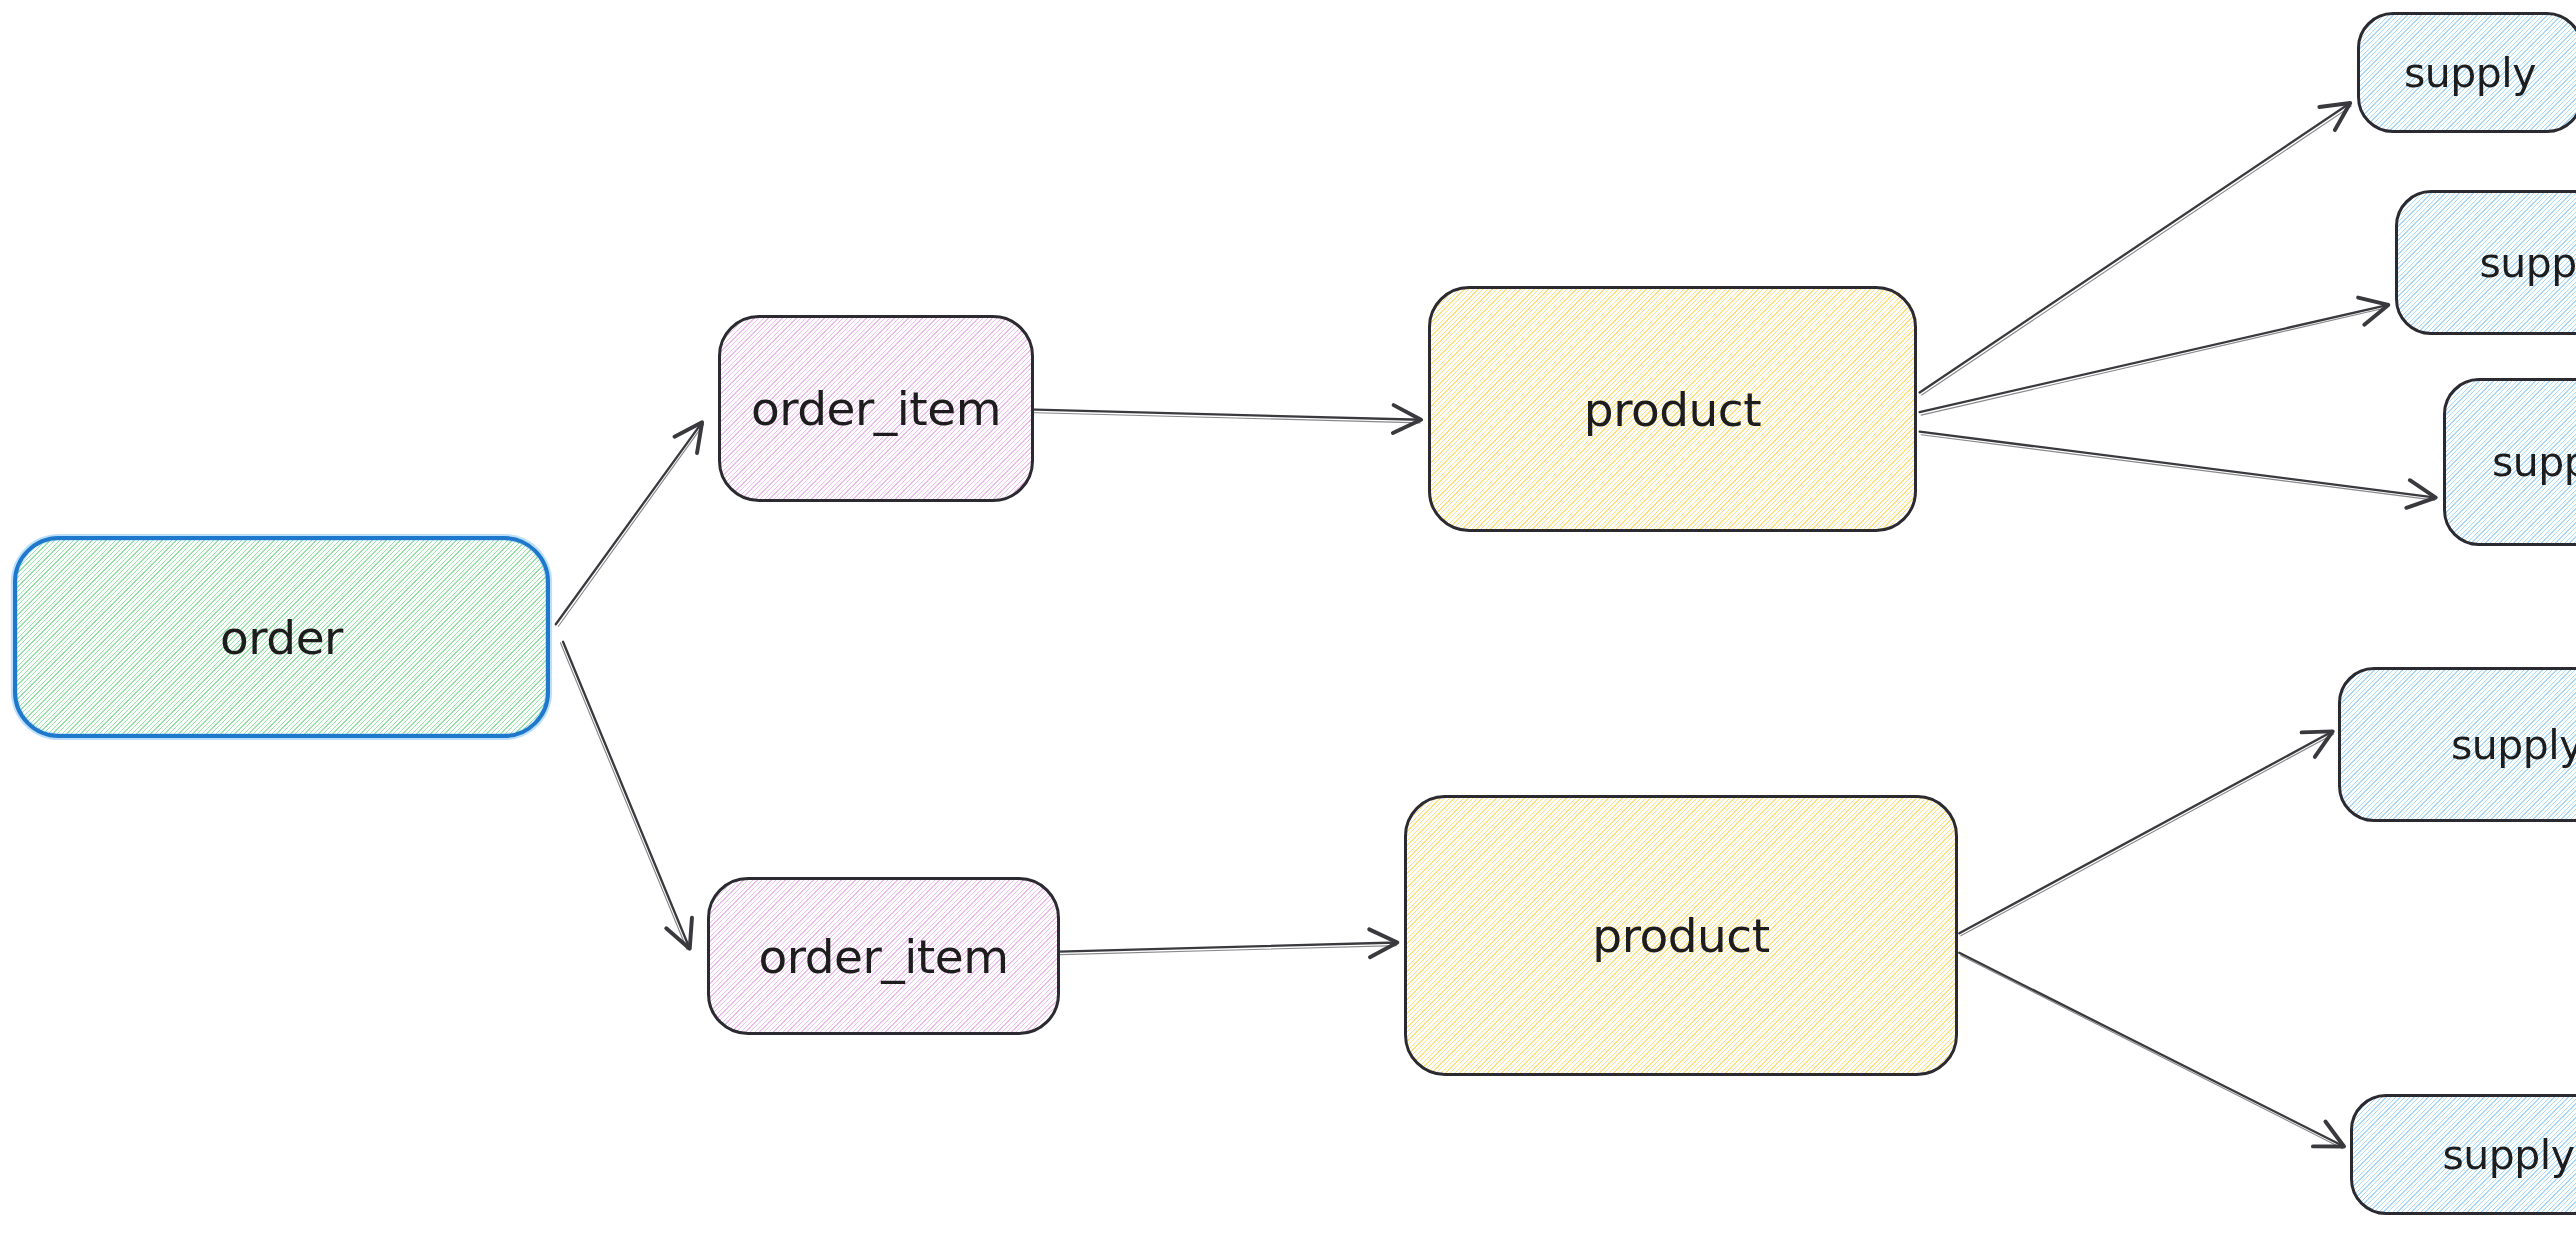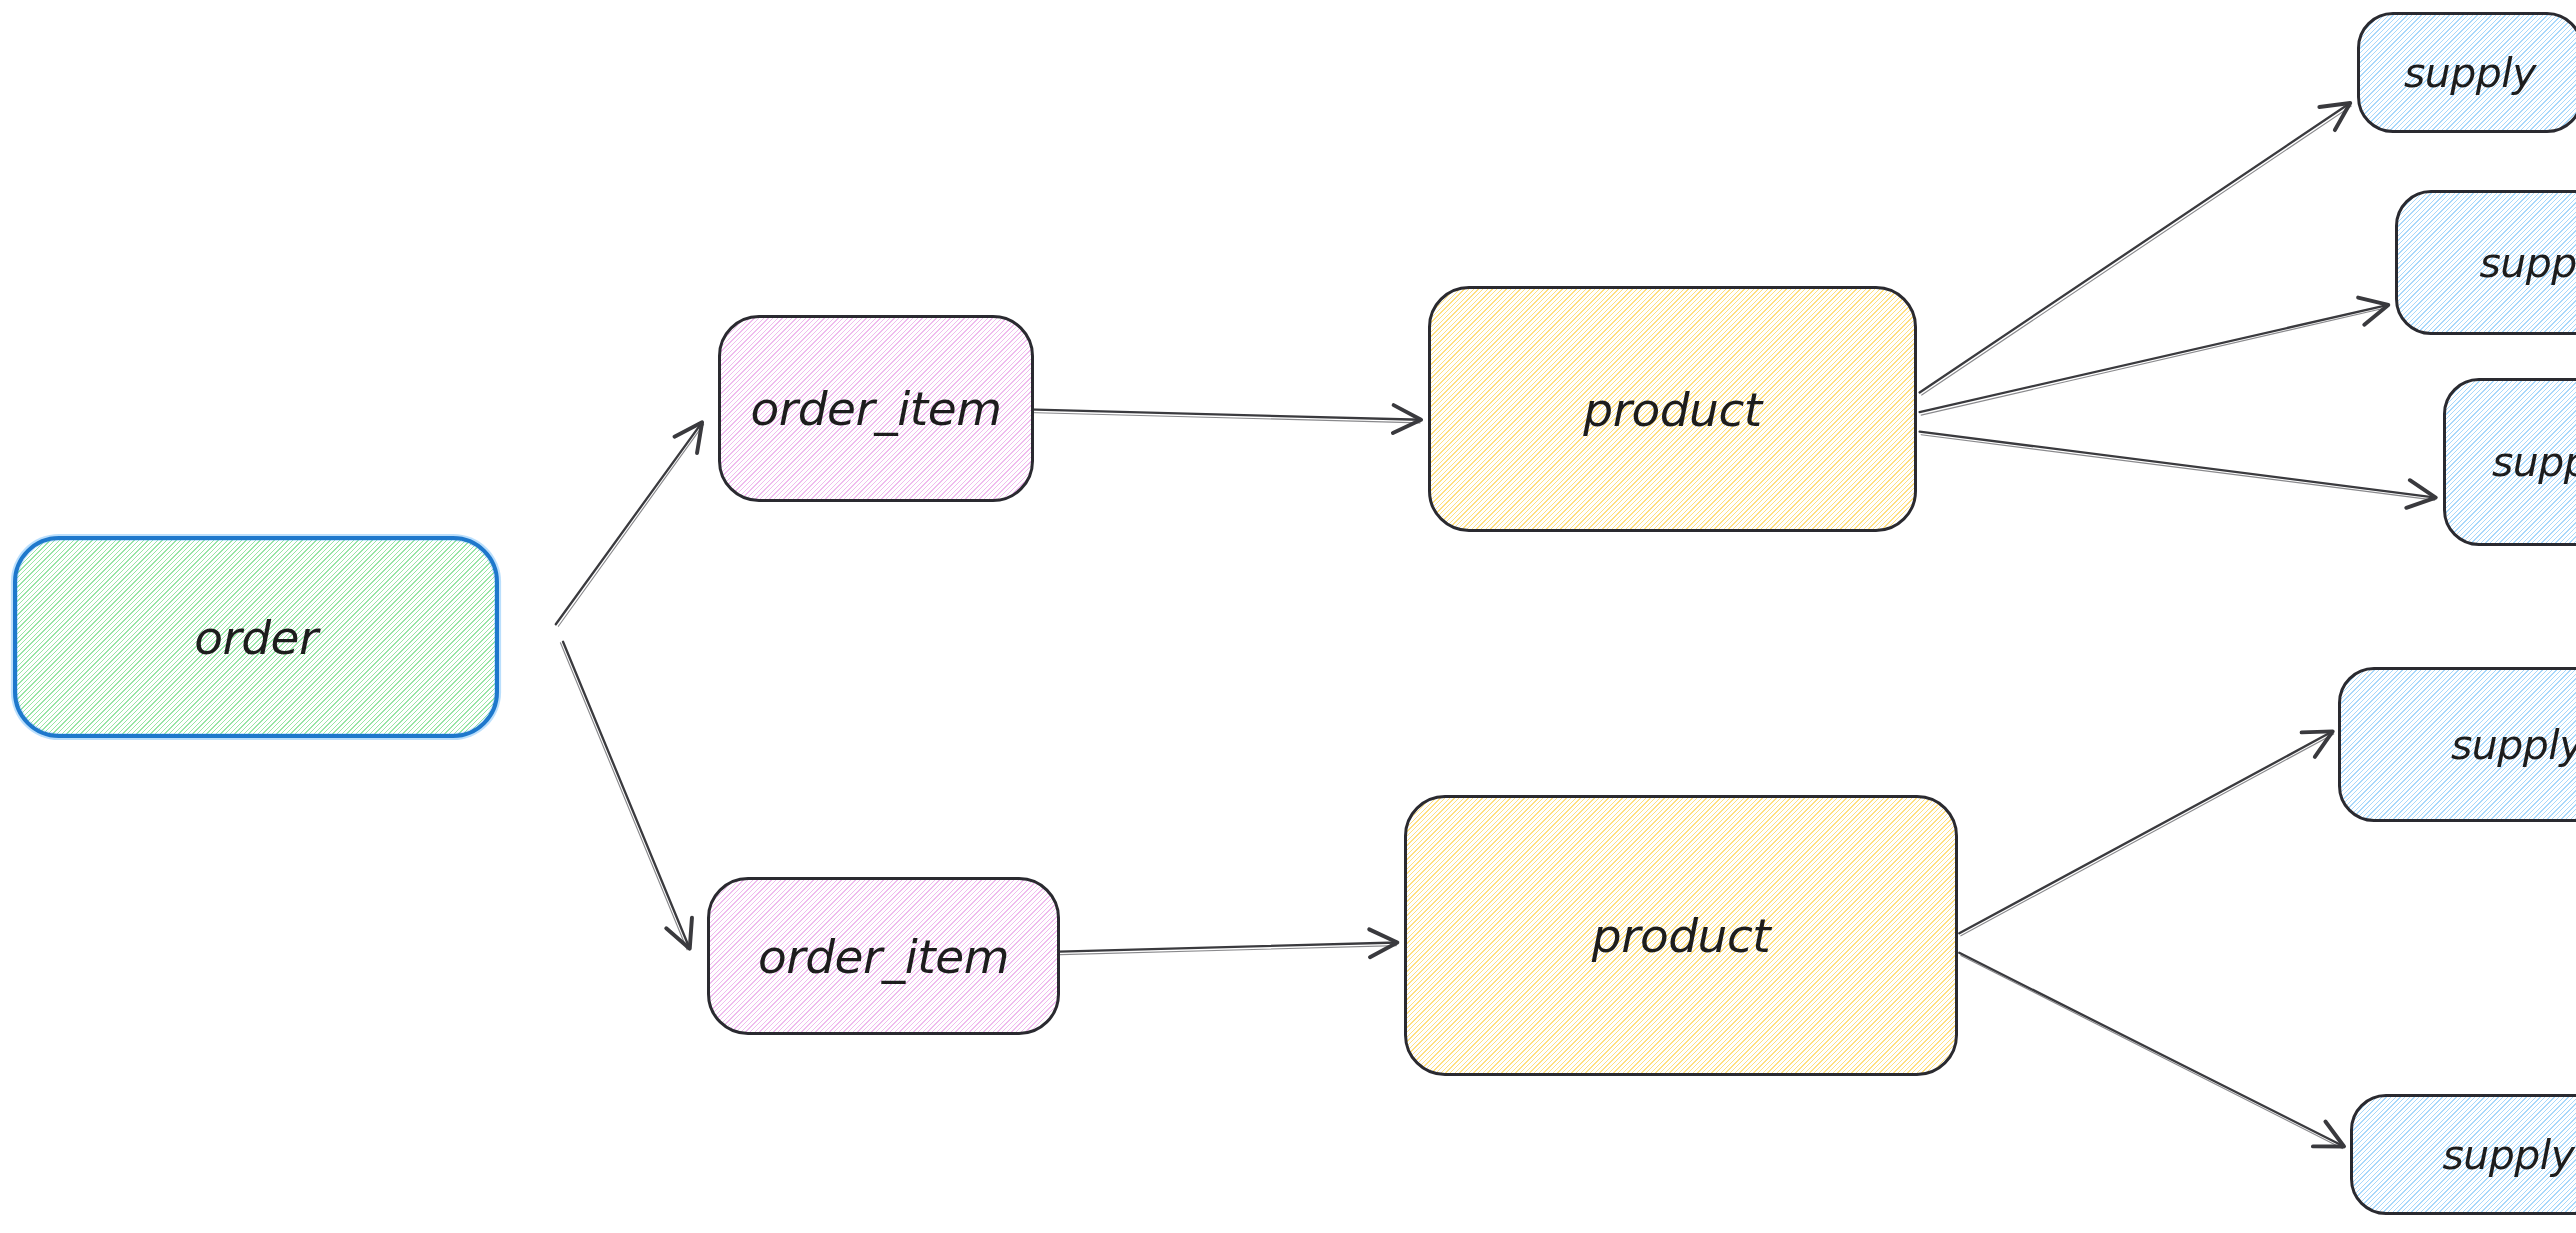--- a/index.html
+++ b/index.html
@@ -56,39 +56,38 @@
     margin-left: 10px;
   }
   .hatch-yellow {
     background-image: repeating-linear-gradient(135deg, #ffdf80 0 1.1px, transparent 1.1px 3.3px);
   }
   .hatch-blue {
     background-image: repeating-linear-gradient(135deg, #a8d8fb 0 1.1px, transparent 1.1px 3.3px);
   }
   
   #node-order {
-    left: 13px; top: 536px; width: 486px; height: 202px;
+    left: 13px; top: 536px; width: 537px; height: 202px;
     border: 4.6px solid #1e78cc;
     box-shadow: 0 0 0 2.1px rgba(77,171,247,0.38), inset 0 0 0 1px rgba(77,171,247,0.30);
     border-radius: 46px;
   }
   #node-order-item-top    { left: 708px; top: 315px;  width: 316px;  height: 187px; }
   #node-order-item-bottom { left: 697px; top: 877px; width: 353px;  height: 158px; }
   #node-product-top       { left: 1428px; top: 286px;  width: 489px;  height: 246px; }
   #node-product-bottom    { left: 1404px; top: 795px; width: 554px; height: 281px; }
   .supply-node { font-size: 41px; border-radius: 36px; }
   #node-supply-1 { left: 2357px; top: 12.4px;   width: 226px; height: 121px; }
   #node-supply-2 { left: 2395px; top: 190px;  width: 301px; height: 145px; }
   #node-supply-3 { left: 2443px; top: 378px;  width: 230px; height: 168px; }
   #node-supply-4 { left: 2338px; top: 667px; width: 358px; height: 155px; }
   #node-supply-5 { left: 2350px; top: 1094px; width: 317px; height: 121px; }
   .node-label {
     pointer-events: none;
     white-space: nowrap;
-    font-style: italic;
   }
 </style>
 </head>
 <body>
 
 <div id="canvas">
 
   <svg id="edges" viewBox="0 0 5240 2394" xmlns="http://www.w3.org/2000/svg">
     <defs>
       <marker id="arrowhead" viewBox="0 0 16 16" refX="14" refY="8" markerWidth="16" markerHeight="16" orient="auto-start-reverse" markerUnits="strokeWidth">

